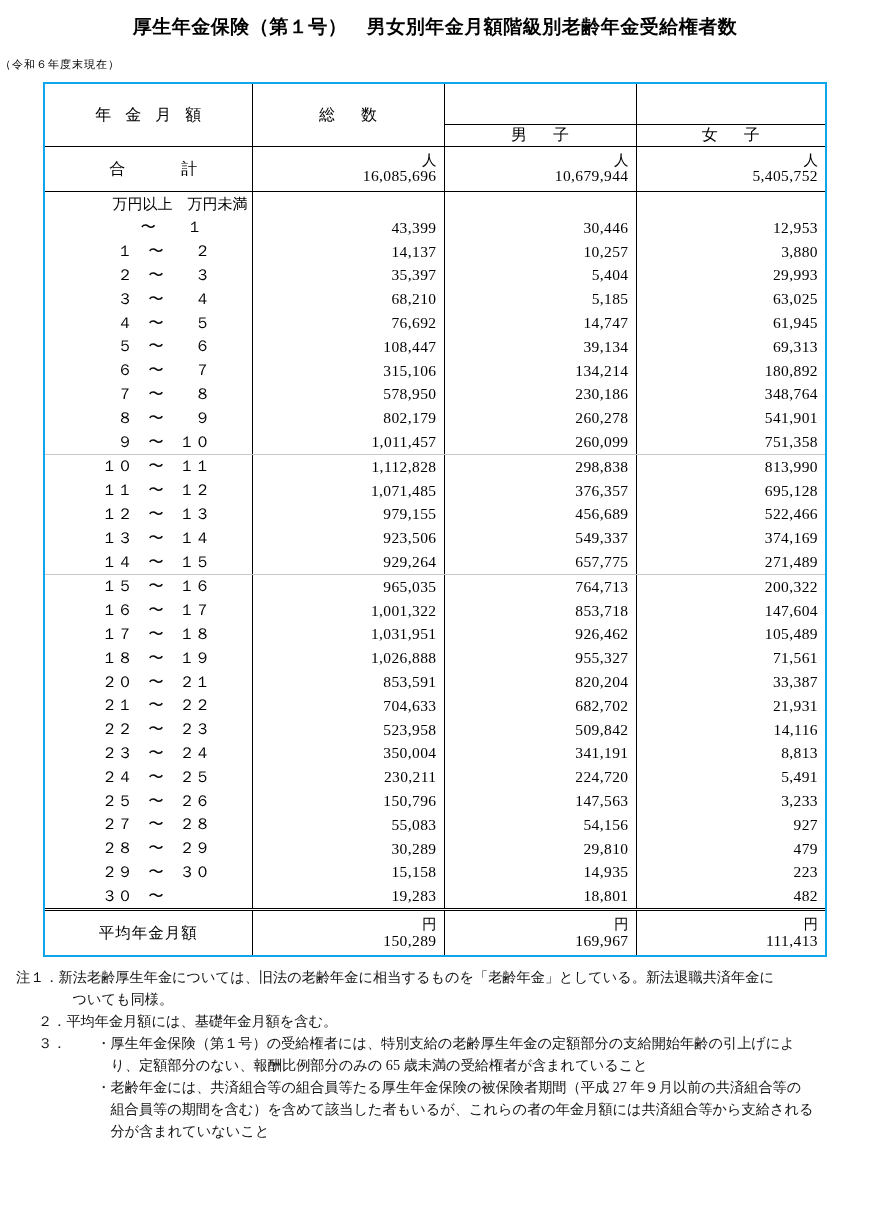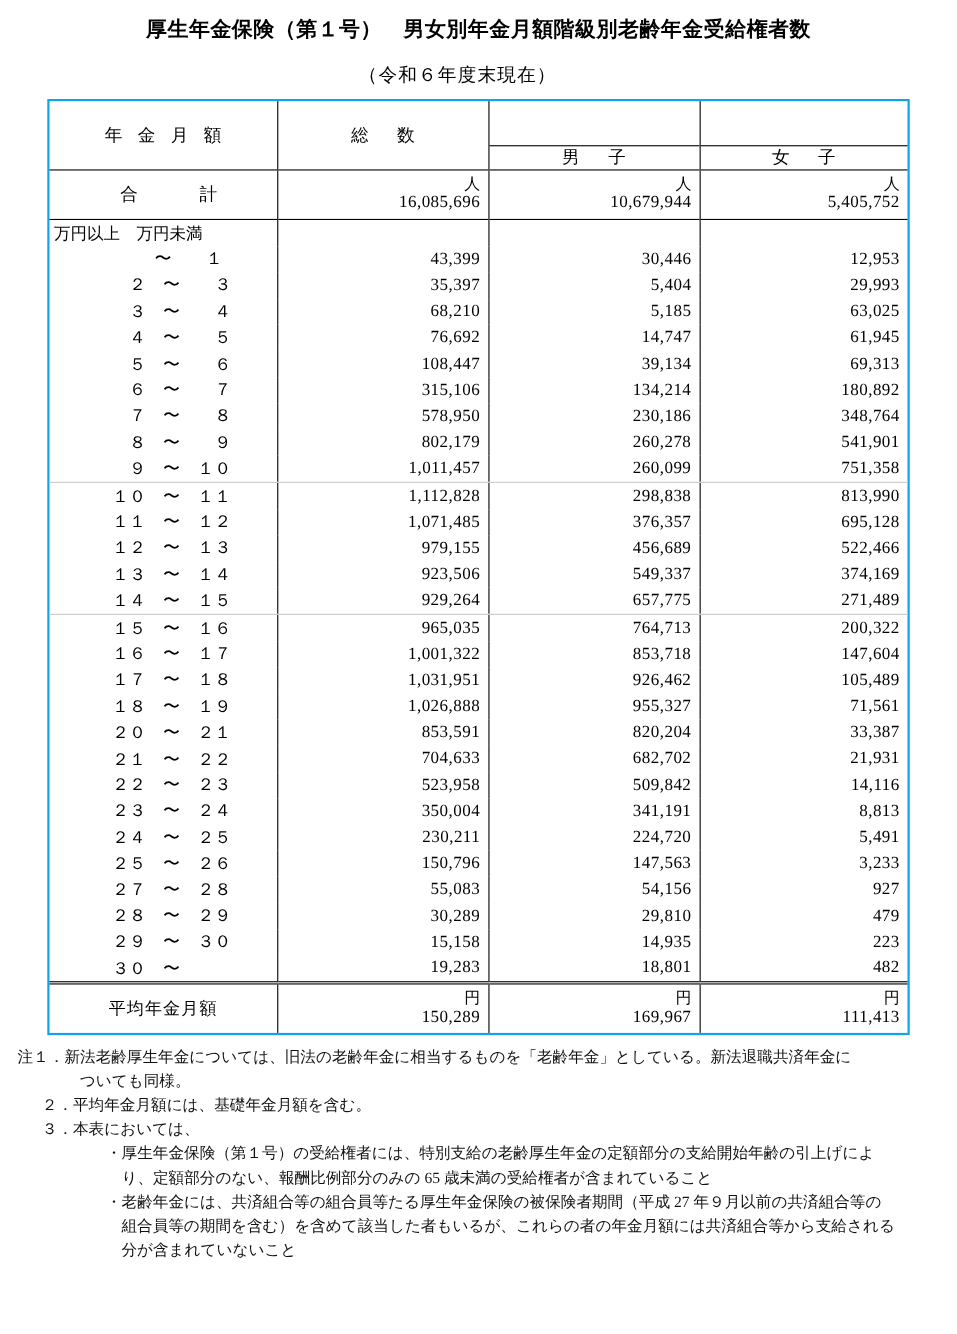--- a/index.html
+++ b/index.html
@@ -15,22 +15,22 @@
 
   .title{
     text-align:center;
     font-family:"DejaVu Sans","Liberation Sans",sans-serif;
     font-weight:bold;
     font-size:19px;
     letter-spacing:.5px;
     padding-top:14px;
   }
   .subtitle{
-    text-align:center;
-    font-size:17px;
+    text-align:left;
+    font-size:11px;
     padding-right:38px;
     padding-top:17px;
     letter-spacing:1px;
   }
 
   
   .tbl-wrap{
     margin:10px auto 0 auto;
     width:784px;
     border:2px solid #0ea5e9;
@@ -93,21 +93,21 @@
     line-height:1.08;
     font-size:15.5px;
   }
   .unitnum .u{display:block;font-size:14.5px;}
   .unitnum .n{display:block;letter-spacing:.4px;padding-left:16px;}
 
   
   .caprow td{height:24px;border-top:1.6px solid #000;}
   .capcell{
     font-size:15px;
-    text-align:left;
+    text-align:right;
     letter-spacing:0px;
     white-space:nowrap;
     padding:0 4px;
   }
 
   
   tr.data td{height:23.8px;}
   .rng{
     font-size:15.5px;
     text-align:center;
@@ -207,20 +207,26 @@
 
       </tbody>
       <tbody id="rows-body">
           <tr class="data">
             <td class="rng">　　　〜　　１</td>
             <td class="num vline">43,399</td>
             <td class="num vline">30,446</td>
             <td class="num vline">12,953</td>
           </tr>
           <tr class="data">
+            <td class="rng">　　１　〜　　２</td>
+            <td class="num vline">14,137</td>
+            <td class="num vline">10,257</td>
+            <td class="num vline">3,880</td>
+          </tr>
+          <tr class="data">
             <td class="rng">　　２　〜　　３</td>
             <td class="num vline">35,397</td>
             <td class="num vline">5,404</td>
             <td class="num vline">29,993</td>
           </tr>
           <tr class="data">
             <td class="rng">　　３　〜　　４</td>
             <td class="num vline">68,210</td>
             <td class="num vline">5,185</td>
             <td class="num vline">63,025</td>
@@ -407,21 +413,20 @@
     </div>
 
     <div class="note-line ind1">
       <span class="note-mark">２．</span>
       <span class="note-body">平均年金月額には、基礎年金月額を含む。</span>
     </div>
 
     <div class="note-line ind1">
       <span class="note-mark">３．</span>
       <span class="note-body">
-        <span class="nl">本表においては、</span>
         <span class="nl ind2">・厚生年金保険（第１号）の受給権者には、特別支給の老齢厚生年金の定額部分の支給開始年齢の引上げによ</span>
         <span class="nl ind3">り、定額部分のない、報酬比例部分のみの 65 歳未満の受給権者が含まれていること</span>
         <span class="nl ind2">・老齢年金には、共済組合等の組合員等たる厚生年金保険の被保険者期間（平成 27 年９月以前の共済組合等の</span>
         <span class="nl ind3">組合員等の期間を含む）を含めて該当した者もいるが、これらの者の年金月額には共済組合等から支給される</span>
         <span class="nl ind3">分が含まれていないこと</span>
 
       </span>
     </div>
 
   </div>

